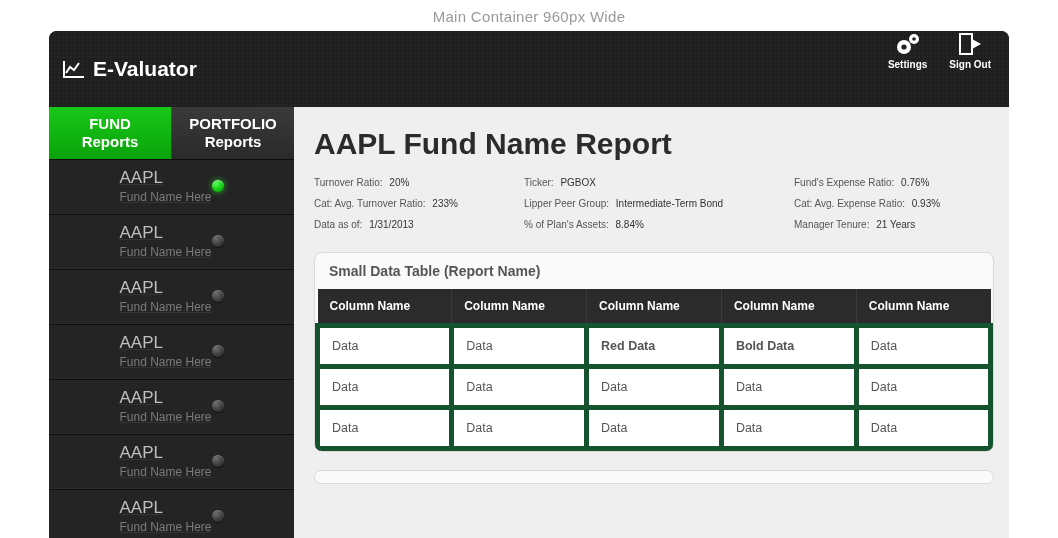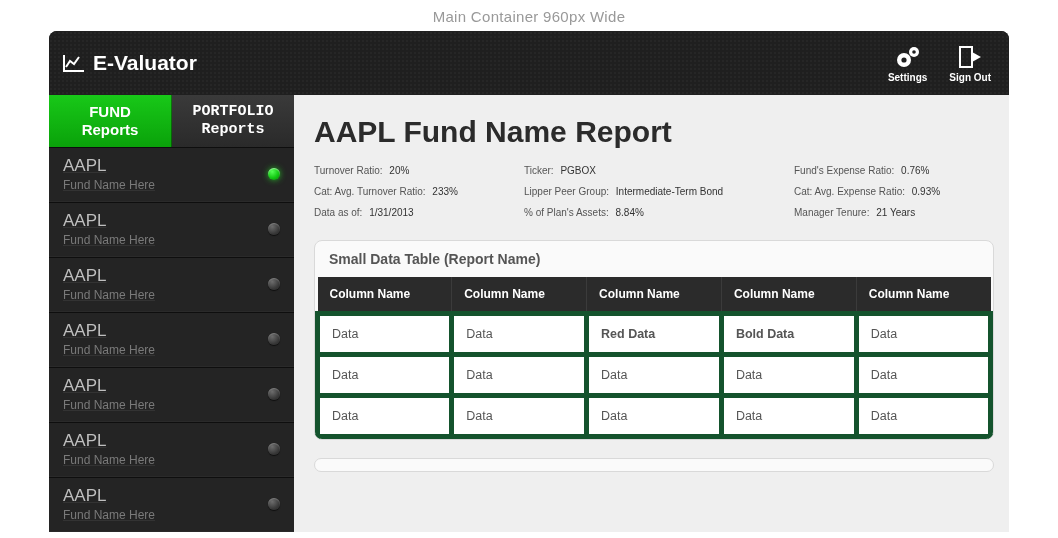--- a/index.html
+++ b/index.html
@@ -18,26 +18,25 @@
     letter-spacing: 0.3px;
   }
   .app {
     width: 960px;
     margin: 0 auto;
     background: #1f1f1f;
     border-radius: 8px 8px 0 0;
     overflow: hidden;
   }
   .topbar {
-    height: 64px;
+    height: 76px;
     background: #1f1f1f;
     background-image: radial-gradient(rgba(255,255,255,0.03) 1px, transparent 1px);
     background-size: 4px 4px;
     display: flex;
-    align-items: center;
     padding: 0 18px 0 14px;
   }
   .brand {
     display: flex;
     align-items: center;
     color: #fff;
     font-weight: 700;
     font-size: 21px;
     gap: 8px;
   }
@@ -76,31 +75,31 @@
     justify-content: center;
     text-align: center;
     font-weight: 700;
     font-size: 15px;
     line-height: 18px;
     color: #fff;
     cursor: pointer;
     background: linear-gradient(#3a3a3a, #2a2a2a);
     border-right: 1px solid rgba(0,0,0,0.4);
   }
-  .tab:last-child { border-right: none; font-family: Liberation Mono, monospace; }
+  .tab:last-child { border-right: none; }
   .tab.active {
     background: linear-gradient(#18c818, #0aa20a);
   }
   .tab-inner { white-space: pre-line; }
 
   .sb-list { }
   .sb-item {
     display: flex;
     align-items: center;
-    justify-content: space-between;
+    justify-content: center;
     padding: 8px 14px 9px 14px;
     border-top: 1px solid rgba(0,0,0,0.6);
     border-bottom: 1px solid rgba(255,255,255,0.03);
     cursor: pointer;
     text-decoration: underline;
   }
   .sb-item .ticker {
     color: #bfbfbf;
     font-size: 17px;
     font-weight: 300;

